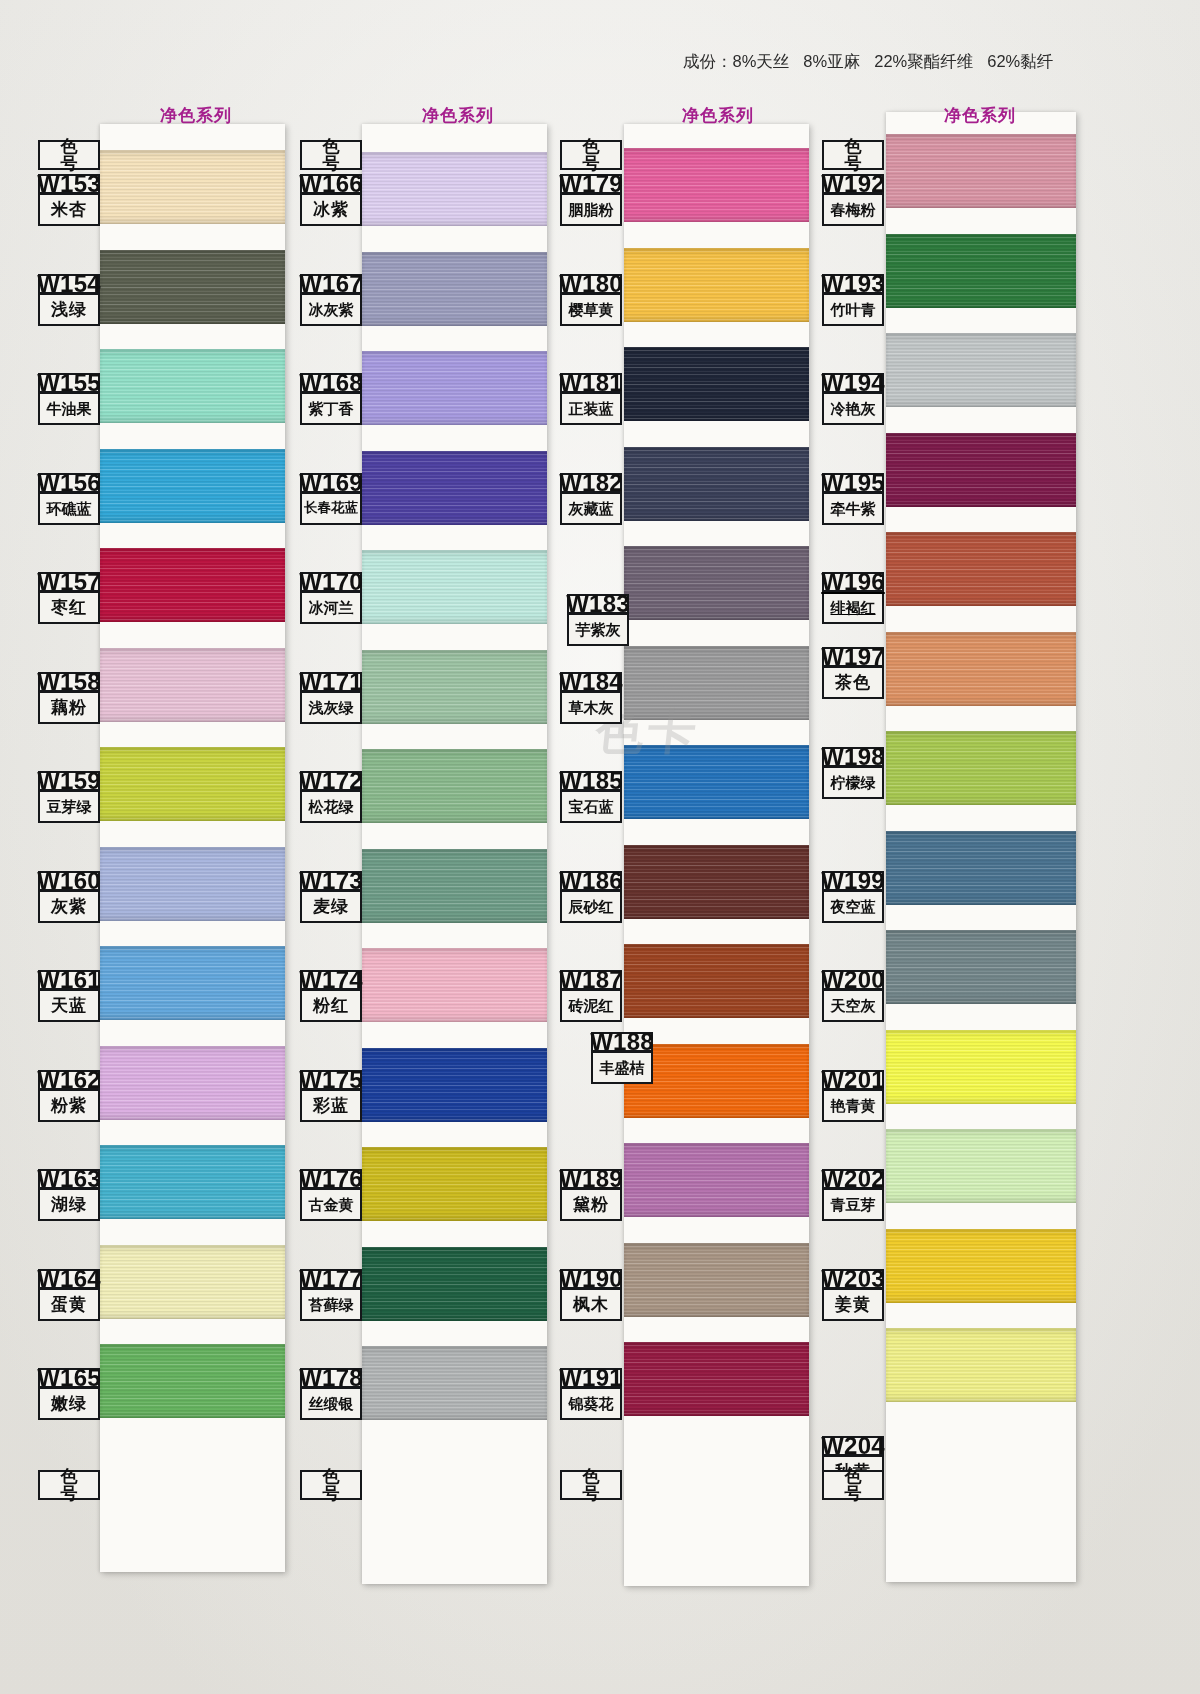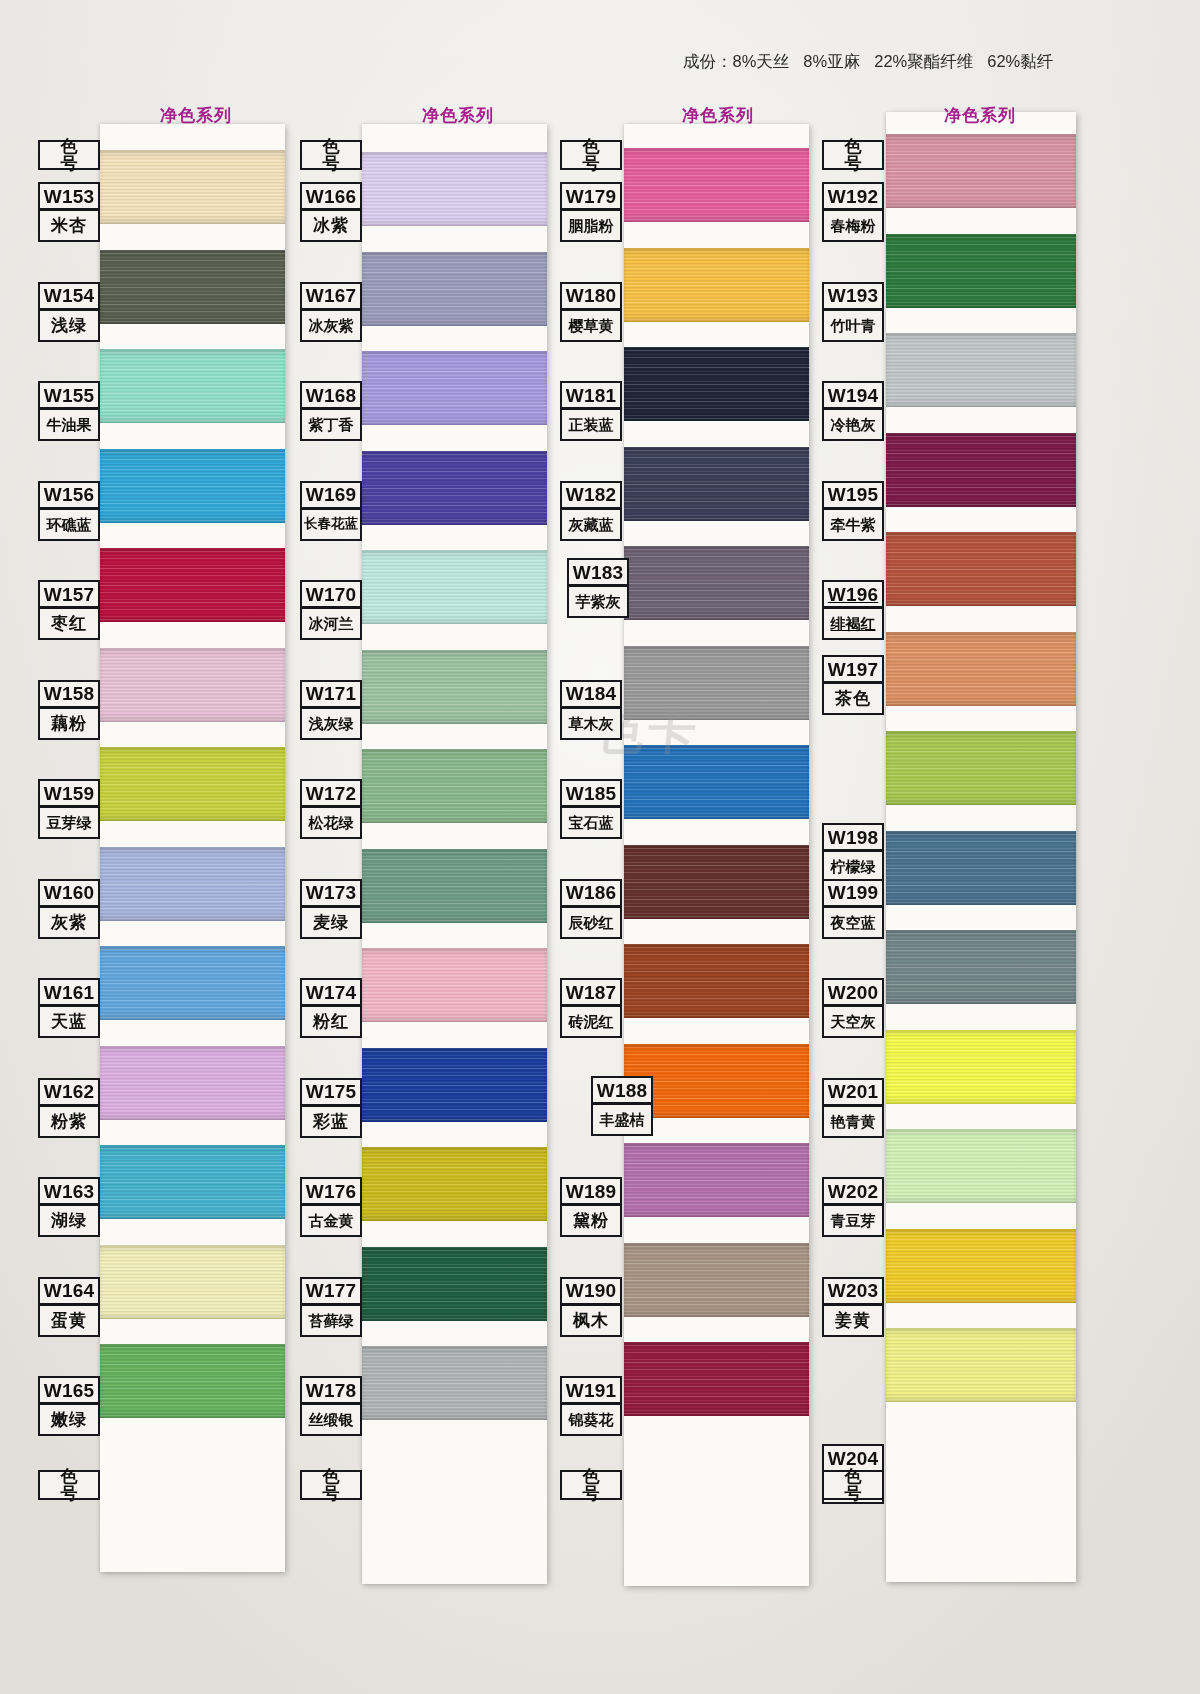--- a/index.html
+++ b/index.html
@@ -71,21 +71,21 @@
   .lbl{
     box-sizing:border-box;
     border:2px solid #15171a;
     background:#f4f3ef;
     text-align:center;
     color:#111;
     font-weight:700;
     line-height:1;
     display:flex;align-items:center;justify-content:center;
   }
-  .lbl.code{height:28px;font-size:19px;font-family:"Liberation Sans",sans-serif;letter-spacing:.2px;margin-top:8px;}
+  .lbl.code{height:20px;font-size:24px;font-family:"Liberation Sans",sans-serif;letter-spacing:.2px;}
   .lbl.name{height:32px;font-size:17px;border-top-width:1px;letter-spacing:1px;}
   .lbl.name.n4{font-size:13.5px;letter-spacing:0;}
   .lbl.name.n3{font-size:15px;letter-spacing:0;}
   .lbl.head{height:30px;font-size:17px;letter-spacing:7px;padding-left:7px;}
 
   
   .watermark{
     position:absolute;left:596px;top:700px;z-index:4;
     font-family:"Liberation Serif",serif;
     font-size:48px;font-weight:700;color:rgba(150,150,150,.28);
@@ -359,41 +359,41 @@
         <div class="lbl name n3">樱草黄</div>
       </div>
       <div class="lbl-group" style="top: 373px;">
         <div class="lbl code">W181</div>
         <div class="lbl name n3">正装蓝</div>
       </div>
       <div class="lbl-group" style="top: 472.5px;">
         <div class="lbl code">W182</div>
         <div class="lbl name n3">灰藏蓝</div>
       </div>
-      <div class="lbl-group" style="top: 550px; padding-left: 7px;">
+      <div class="lbl-group" style="top: 594px; padding-left: 7px;">
         <div class="lbl code">W183</div>
         <div class="lbl name n3">芋紫灰</div>
       </div>
       <div class="lbl-group" style="top: 671.5px;">
         <div class="lbl code">W184</div>
         <div class="lbl name n3">草木灰</div>
       </div>
       <div class="lbl-group" style="top: 771px;">
         <div class="lbl code">W185</div>
         <div class="lbl name n3">宝石蓝</div>
       </div>
       <div class="lbl-group" style="top: 870.5px;">
         <div class="lbl code">W186</div>
         <div class="lbl name n3">辰砂红</div>
       </div>
       <div class="lbl-group" style="top: 970px;">
         <div class="lbl code">W187</div>
         <div class="lbl name n3">砖泥红</div>
       </div>
-      <div class="lbl-group" style="top: 1068px; padding-left: 31px;">
+      <div class="lbl-group" style="top: 1032px; padding-left: 31px;">
         <div class="lbl code">W188</div>
         <div class="lbl name n3">丰盛桔</div>
       </div>
       <div class="lbl-group" style="top: 1169px;">
         <div class="lbl code">W189</div>
         <div class="lbl name">黛粉</div>
       </div>
       <div class="lbl-group" style="top: 1268.5px;">
         <div class="lbl code">W190</div>
         <div class="lbl name">枫木</div>
@@ -464,21 +464,21 @@
         <div class="lbl name n3">牵牛紫</div>
       </div>
       <div class="lbl-group" style="top: 572px; text-decoration: underline;">
         <div class="lbl code">W196</div>
         <div class="lbl name n3">绯褐红</div>
       </div>
       <div class="lbl-group" style="top: 647px;">
         <div class="lbl code">W197</div>
         <div class="lbl name">茶色</div>
       </div>
-      <div class="lbl-group" style="top: 815px;">
+      <div class="lbl-group" style="top: 747px;">
         <div class="lbl code">W198</div>
         <div class="lbl name n3">柠檬绿</div>
       </div>
       <div class="lbl-group" style="top: 870.5px;">
         <div class="lbl code">W199</div>
         <div class="lbl name n3">夜空蓝</div>
       </div>
       <div class="lbl-group" style="top: 970px;">
         <div class="lbl code">W200</div>
         <div class="lbl name n3">天空灰</div>

